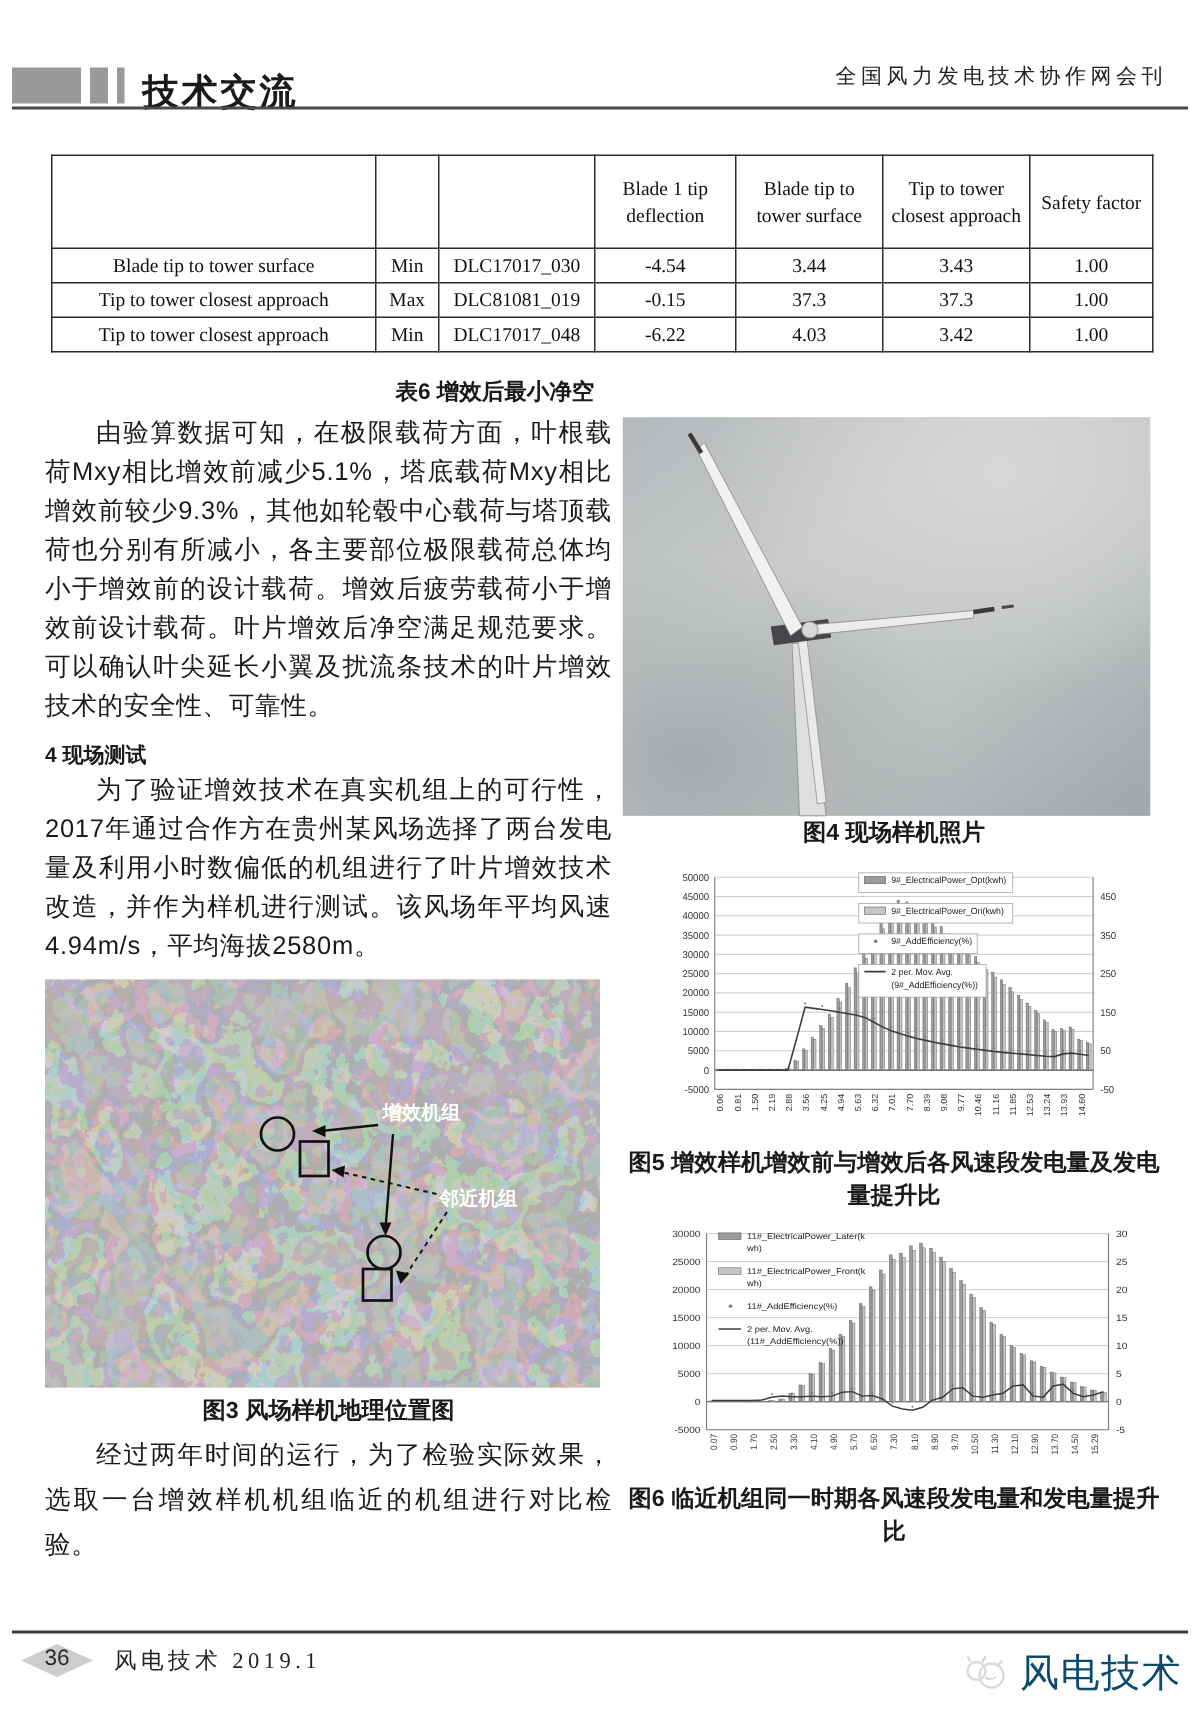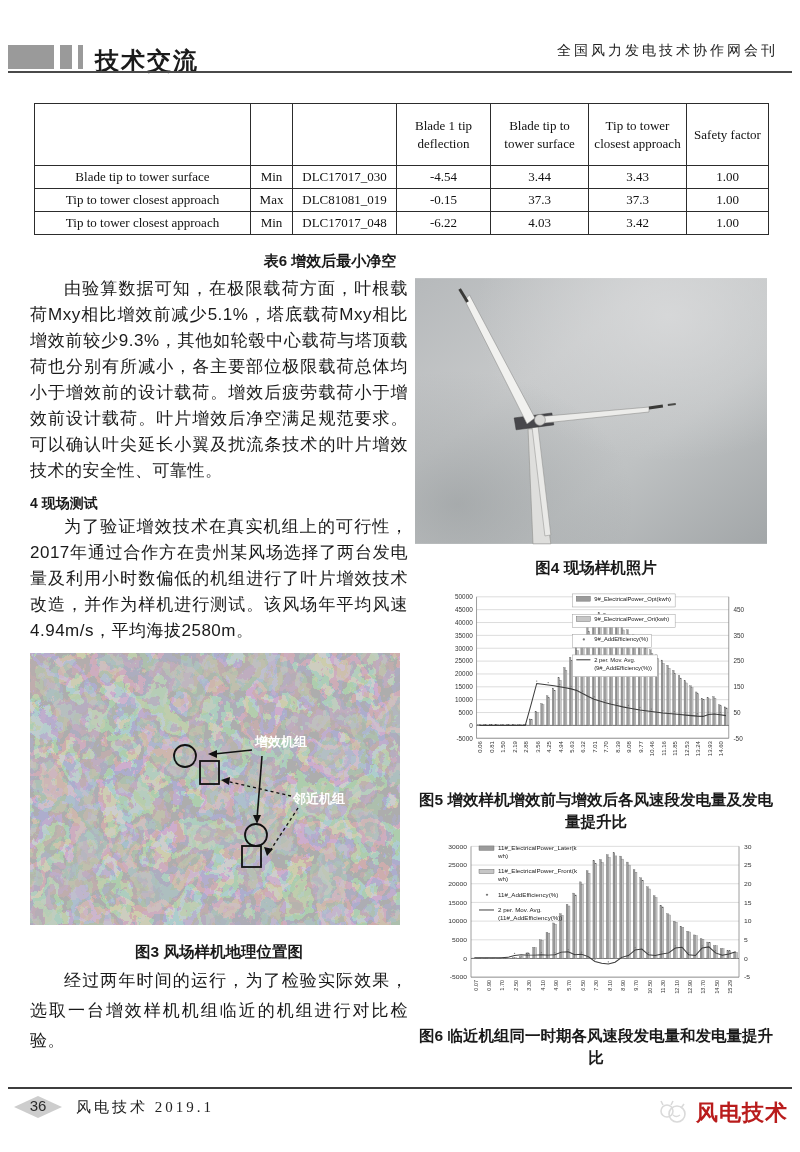--- a/index.html
+++ b/index.html
@@ -17,36 +17,36 @@
 .t6{position:absolute;top:103px;left:34px;border-collapse:collapse;font-family:"Liberation Serif",serif;font-size:13px;color:#111;table-layout:fixed}
 .t6 td{border:1.2px solid #2c2c2c;text-align:center;vertical-align:middle;padding:1px 3px;line-height:1.35}
 .t6 tr.hrow td{height:62px}
 .t6 tr.srow td{height:23px}
 .t6-cap{position:absolute;top:252px;left:0;width:660px;text-align:center;font-size:15px;font-weight:bold}
 
 .col-l{position:absolute;left:30px;top:276px;width:378px}
 .col-r{position:absolute;left:415px;top:277px;width:362px}
 .para{font-size:17px;line-height:26px;text-align:justify;text-indent:2em;letter-spacing:0.5px}
 .h4{font-size:14px;font-weight:bold;margin:11px 0 1px 0}
-.figcap{text-align:center;font-size:15.5px;font-weight:bold;line-height:22px;margin-top:12px}
+.figcap{text-align:center;font-size:15.5px;font-weight:bold;line-height:22px;margin-top:0}
 .mapfig{margin-top:9px;width:370px;height:272px}
 .photo{width:352px;height:268px;display:block}
 .chart{display:block;background:#fff}
 #chart5{margin:12px 0 0 22px}
 #chart6{margin:8px 0 0 14px}
 .para3{margin-top:3px;font-size:17px;line-height:30px;text-align:justify;text-indent:2em;letter-spacing:0.5px}
 
 .ftr-rule{position:absolute;top:1087px;left:8px;right:8px;height:1.5px;background:#3d3d3d}
 .ftr{position:absolute;top:1096px;left:14px;display:flex;align-items:center}
 .pageno{position:relative;width:48px;height:22px;margin-right:14px}
 .pageno svg{position:absolute;left:0;top:0}
 .pageno span{position:absolute;left:0;top:1px;width:48px;text-align:center;font-family:Liberation Sans, sans-serif;font-size:15px;color:#2b2b2b}
 .ftr-journal{font-family:"Liberation Serif",serif;font-size:15px;letter-spacing:3px;color:#222}
 .wm{position:absolute;top:1098px;right:12px;display:flex;align-items:center;color:#d8d8d8}
-.wm-text{font-size:22px;font-weight:bold;letter-spacing:1px;color:#b91c1c}
+.wm-text{font-size:26px;font-weight:normal;letter-spacing:1px;color:#0c4a6e}
 </style>
 </head>
 <body>
 
 <div class="page">
 
   <div class="hdr">
     <div class="hdr-left">
       <span class="blk blk1"></span>
       <span class="blk blk2"></span>

